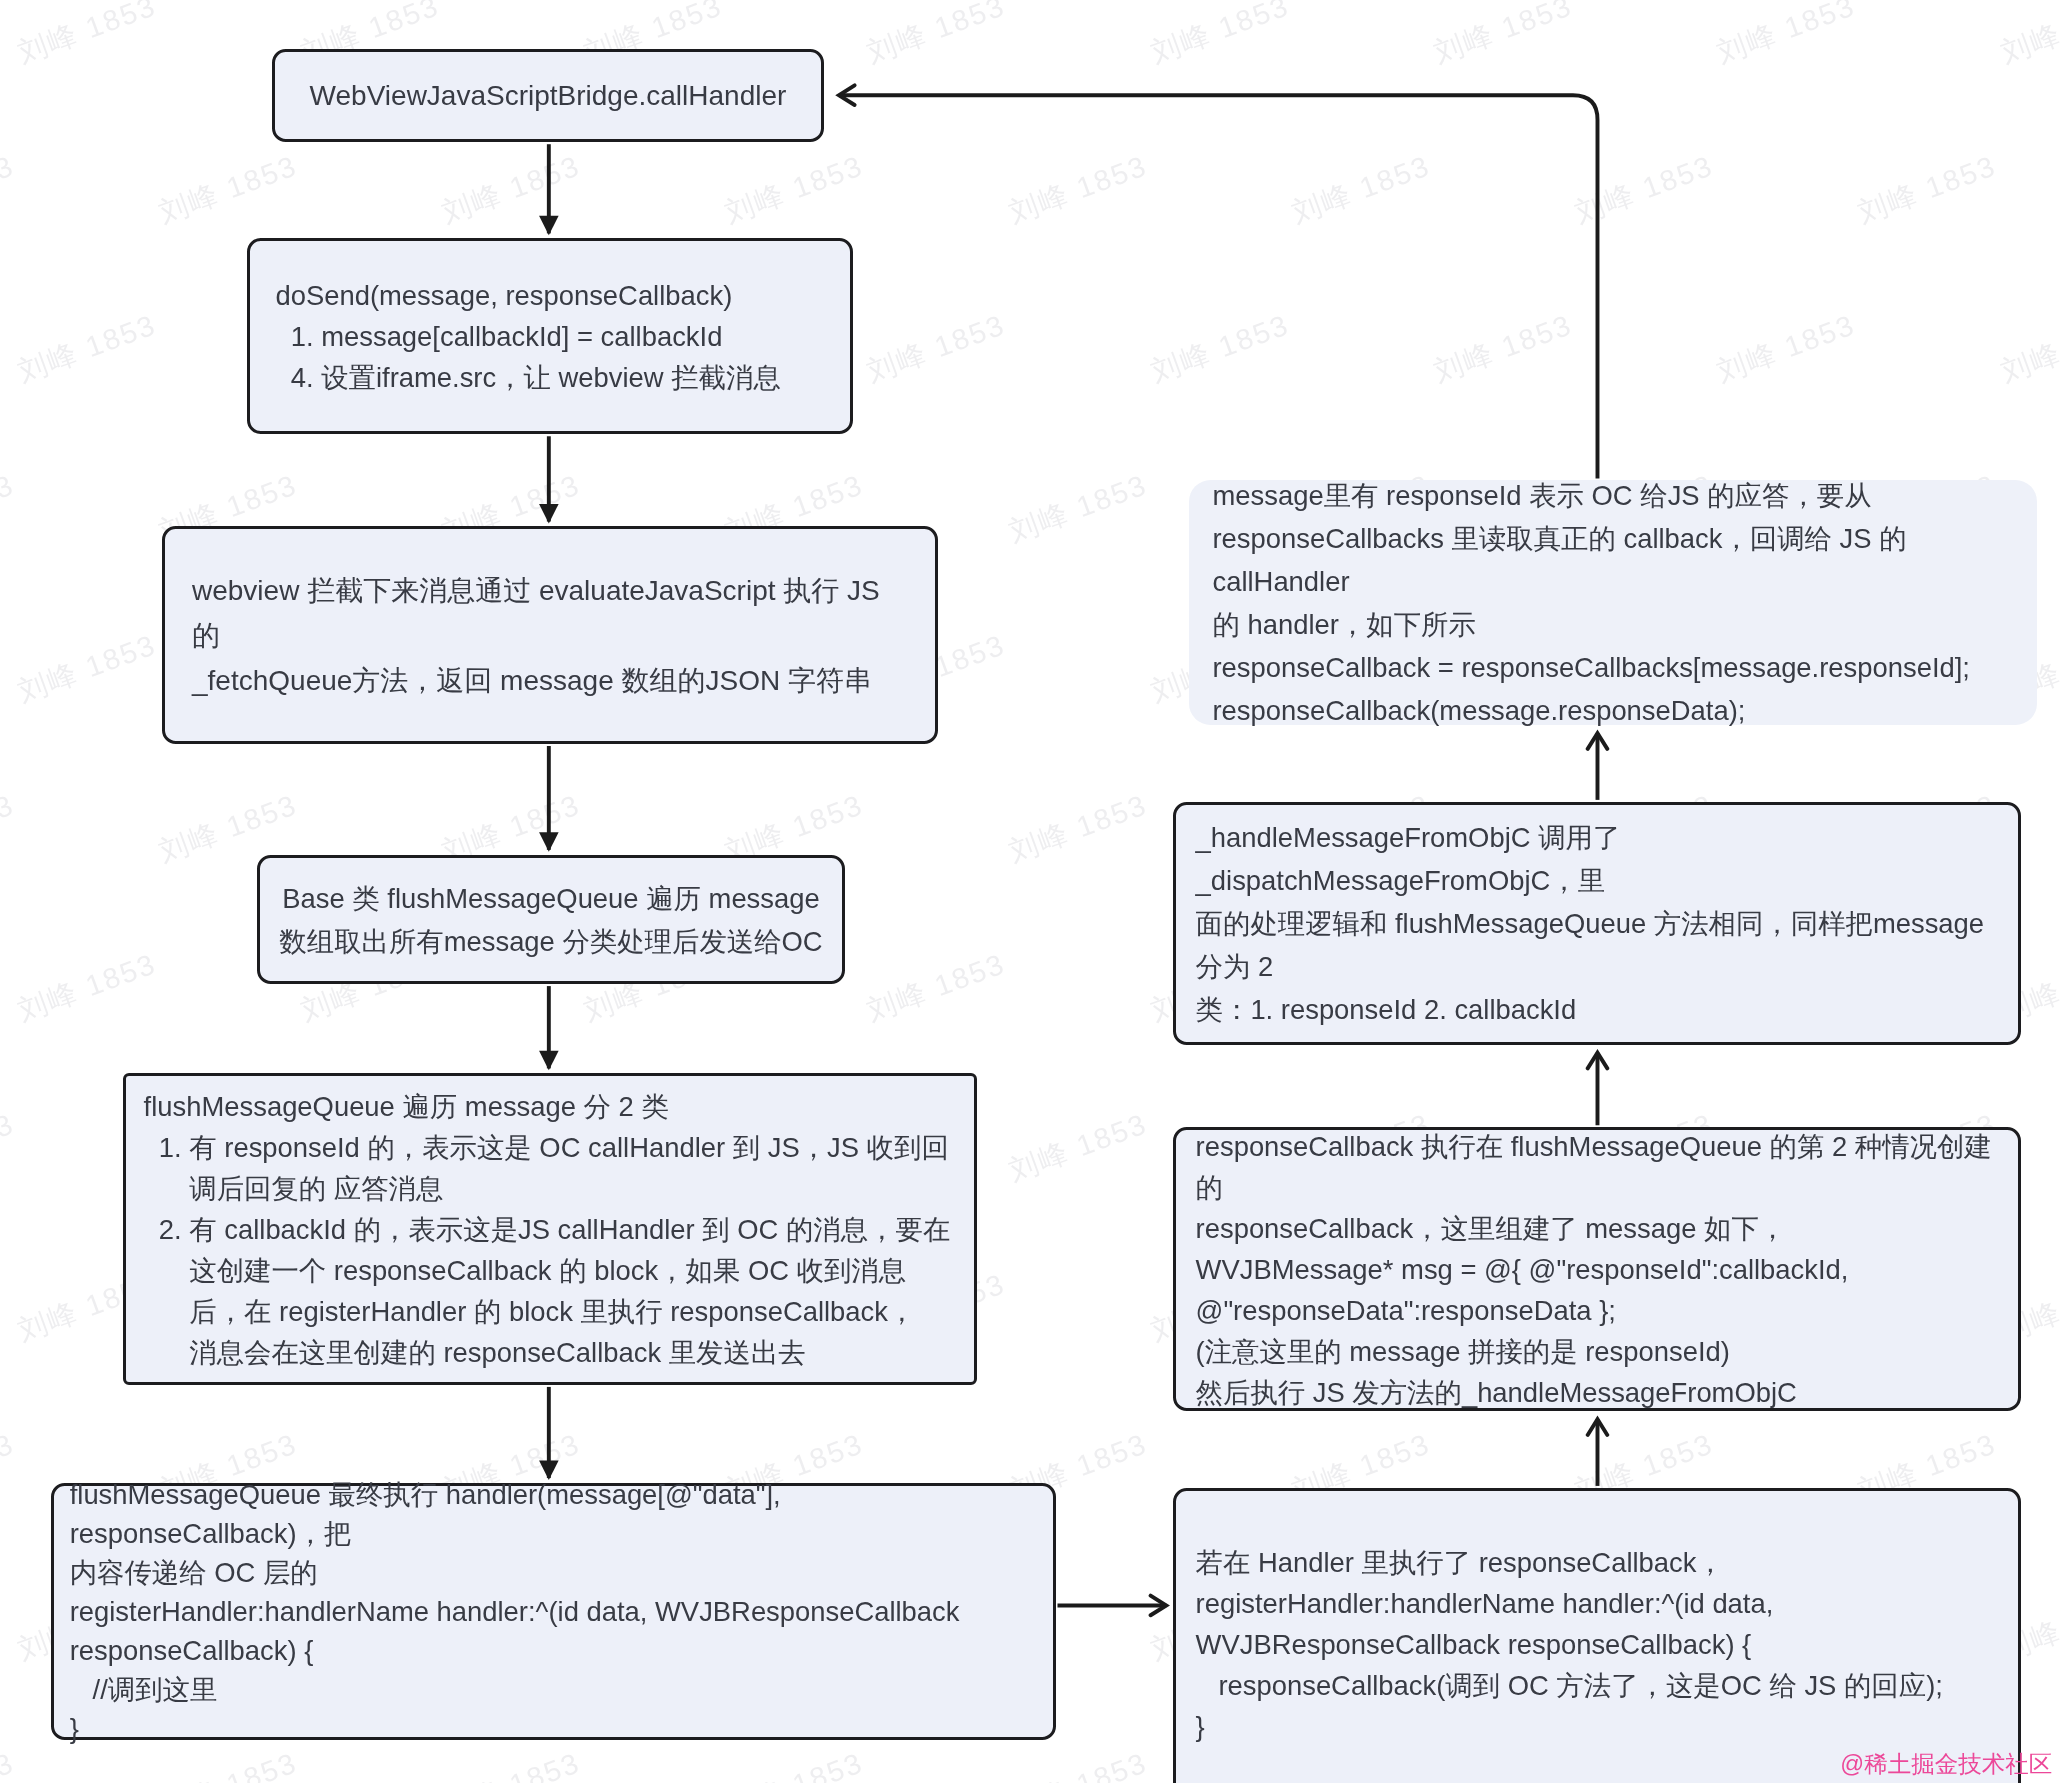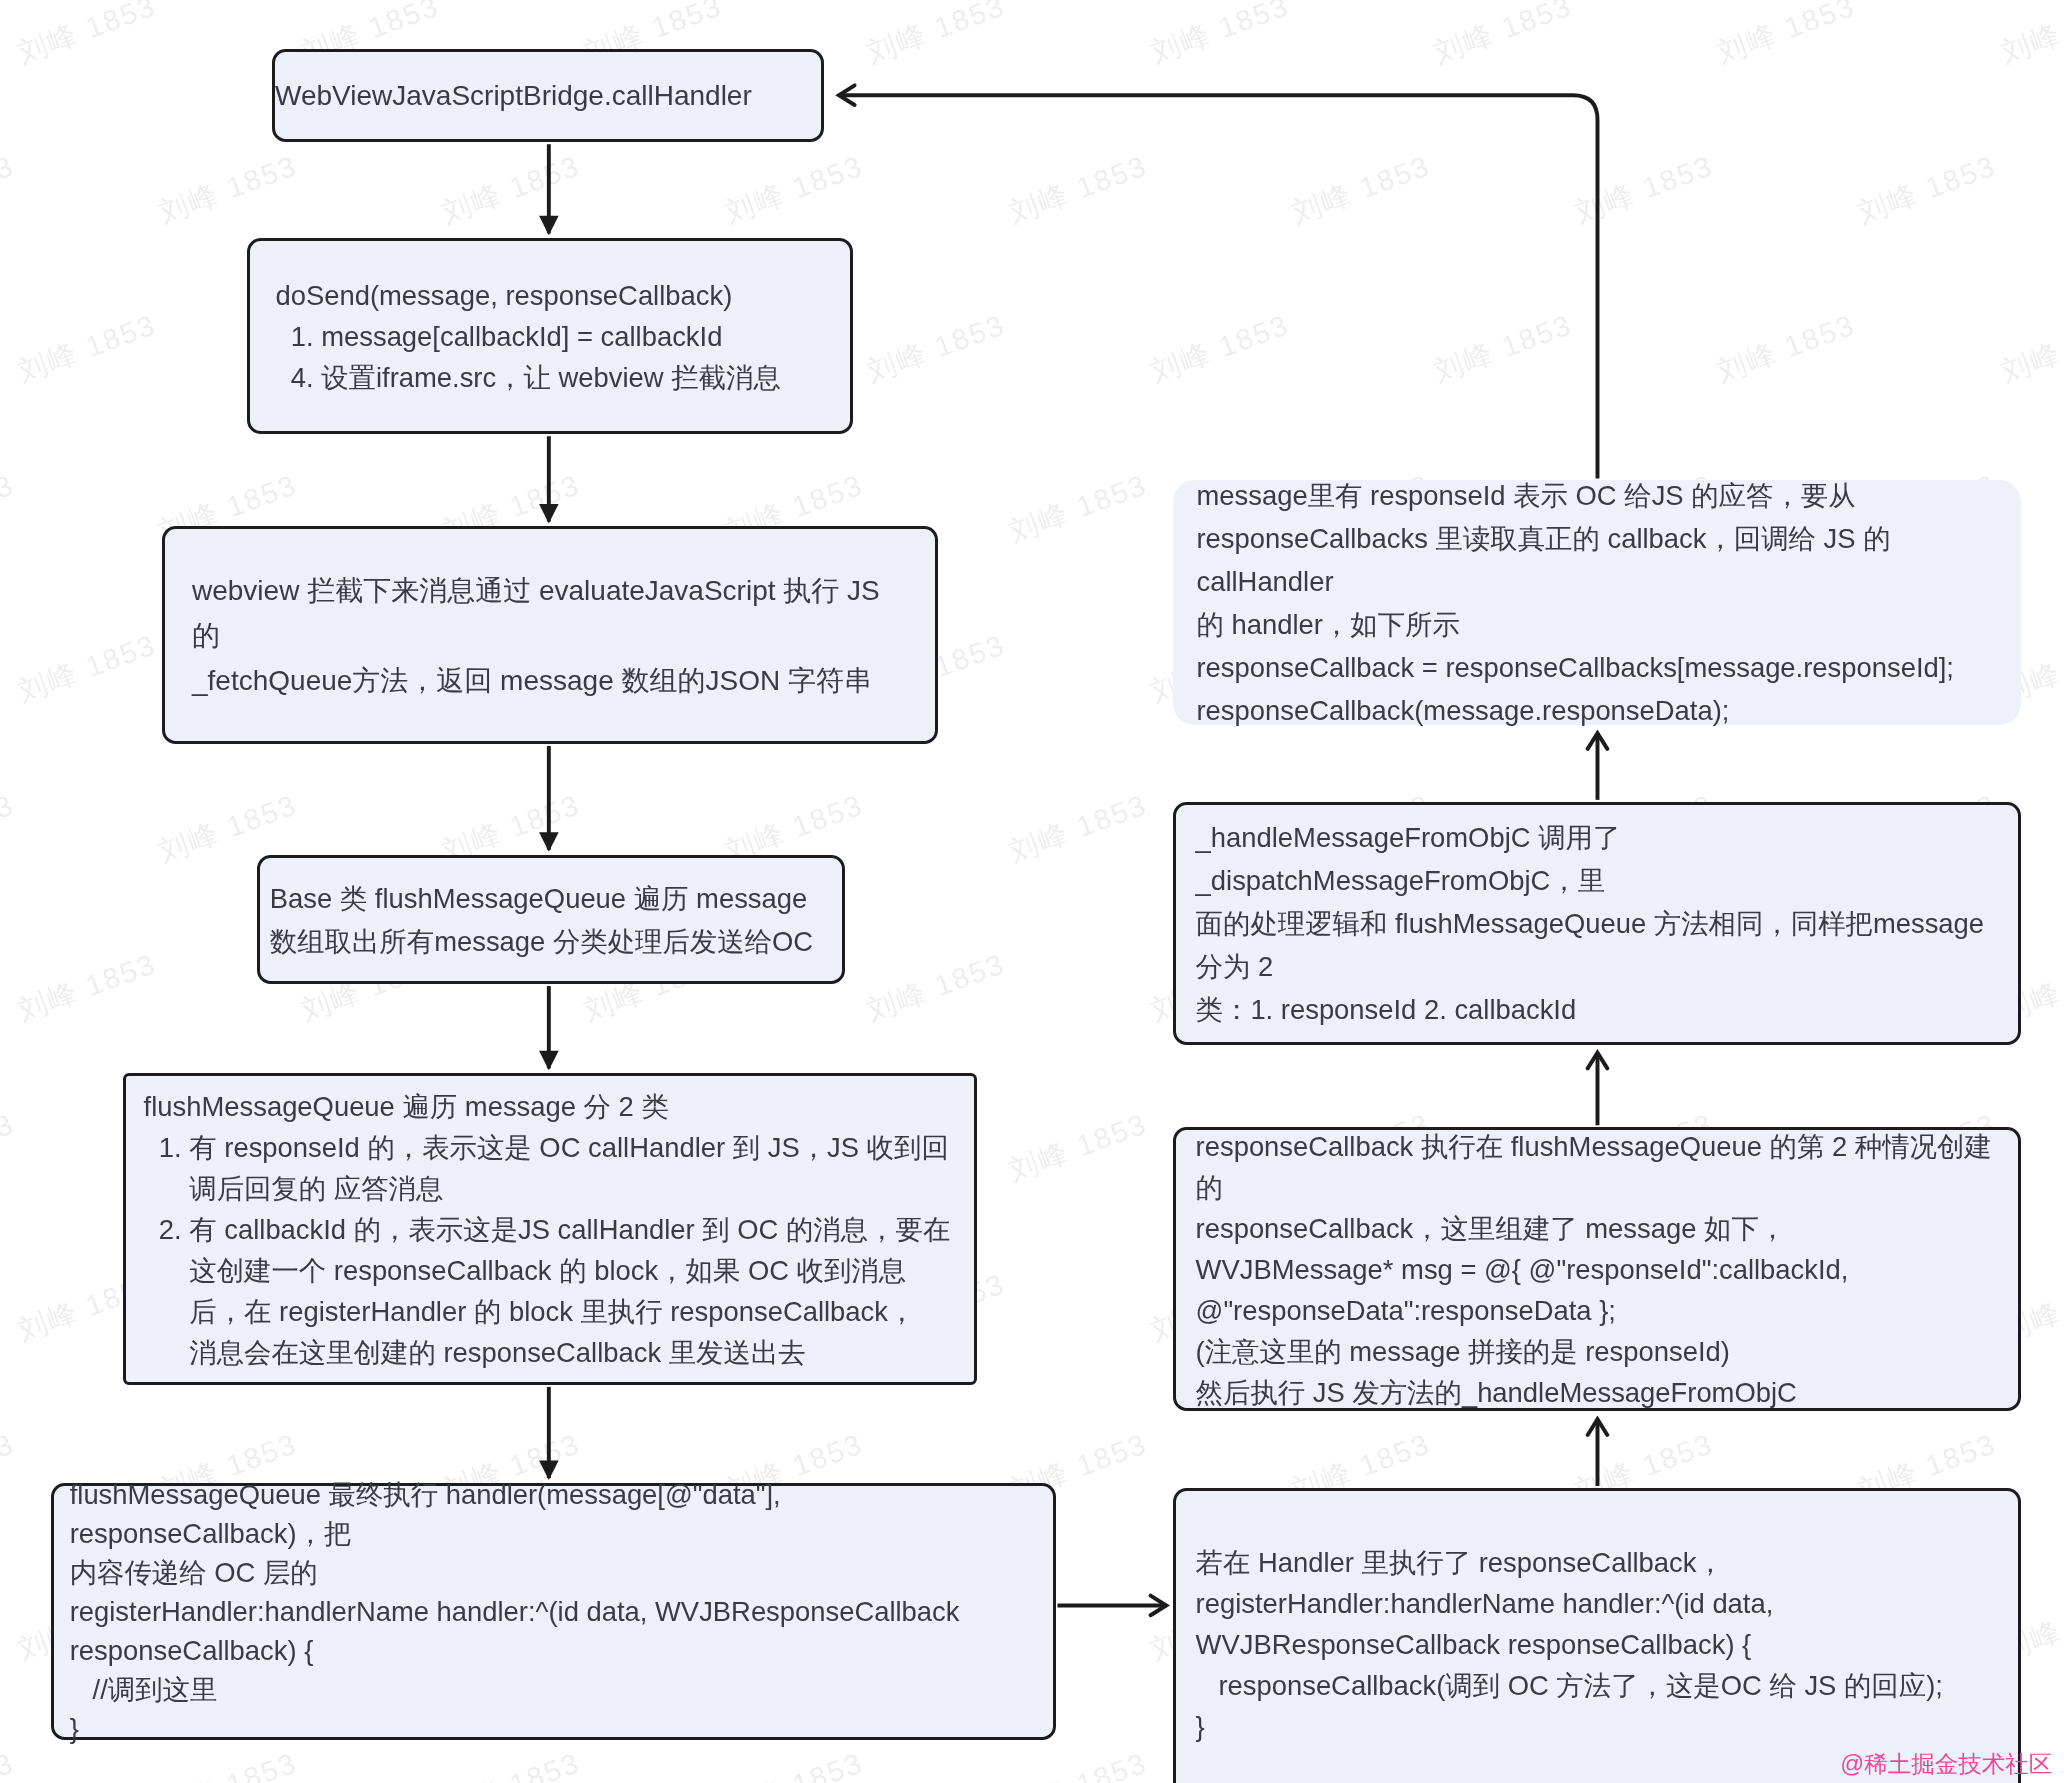--- a/index.html
+++ b/index.html
@@ -31,22 +31,22 @@
     z-index:2;
     color:#383b44;
     font-size:27.4px;
     line-height:41px;
   }
   .box .txt {
     width:100%;
     white-space:pre-wrap;
     word-break:break-word;
   }
-  .borderless { border:none; background:#eef1f9; border-radius:21.6px; }
-  .txt-center { text-align:left; }
+  .borderless { border:none; background:#eef1f9; border-radius:21.6px;margin-left:16px; }
+  .txt-center { text-align:center; }
   .txt-left   { text-align:left; }
 
   
   #b-call      { left:272px;  top:49px;   width:552px;  height:93px;  font-size:28px; }
   #b-dosend    { left:247px;  top:238px;  width:606px;  height:196px; padding:0 25.5px; }
   #b-webview   { left:162px;  top:526px;  width:776px;  height:218px; padding:0 27px; font-size:28px; line-height:45px; }
   #b-base      { left:257px;  top:855px;  width:588px;  height:129px; padding:0 9.8px; line-height:43px; }
   #b-flush2    { left:123px;  top:1073px; width:854px;  height:312px; padding:0 17.6px; line-height:41px;border-radius:6px; }
   #b-flushfin  { left:51px;   top:1483px; width:1005px; height:257px; padding:0 15.7px; line-height:39px; }
   #b-handler   { left:1173px; top:1488px; width:848px;  height:312px; padding:0 19.6px; }

